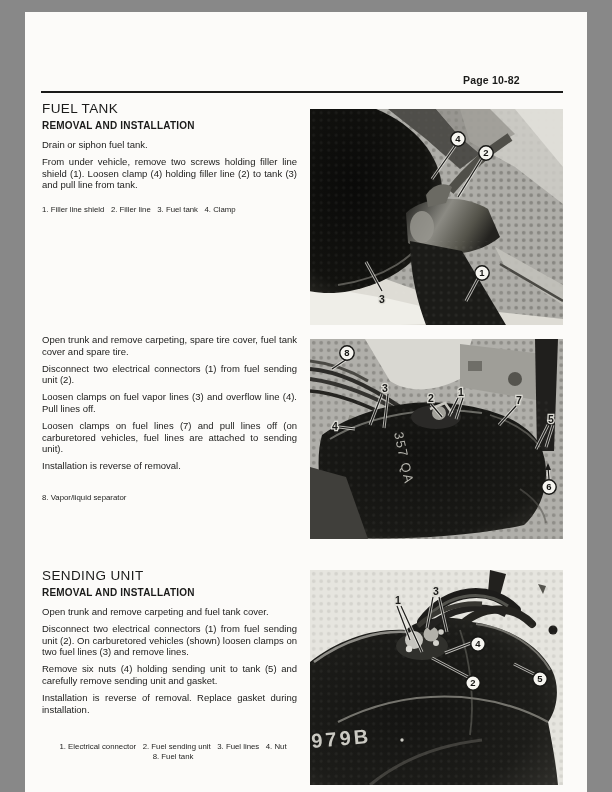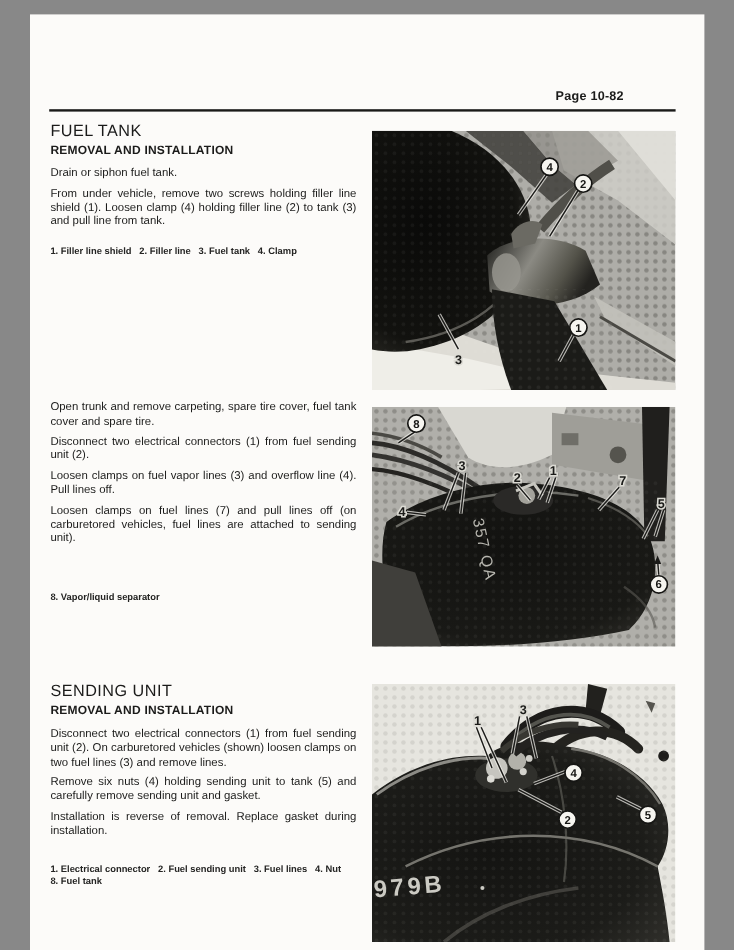--- a/index.html
+++ b/index.html
@@ -33,21 +33,21 @@
   }
   .text-col p {
     margin: 0 0 5px 0;
     font-size: 9.5px; line-height: 11.8px;
     text-align: justify;
   }
   .caption {
     position: absolute; left: 17px; width: 262px;
     font-size: 7.8px; line-height: 10px; color: #242423;
   }
-  .caption div { white-space: pre-wrap; font-weight: bold; }
+  .caption div { white-space: pre-wrap; }
   .photo {
     position: absolute; left: 285px; width: 253px;
     margin: 0; padding: 0; overflow: hidden;
   }
   .photo svg { display: block; }
   svg text { font-family: "Liberation Sans", sans-serif; }
   .callout-num {
     font-size: 10.5px; font-weight: bold; fill: #1b1b19;
     paint-order: stroke; stroke: #dcdbd4; stroke-width: 2.6px;
     text-anchor: middle;
@@ -157,20 +157,21 @@
       </g>
       <text class="callout-num" x="72" y="194">3</text>
     </svg>
   </figure>
 
   <section class="text-col" style="top:322px;">
     <p>Open trunk and remove carpeting, spare tire cover, fuel tank cover and spare tire.</p>
     <p>Disconnect two electrical connectors (1) from fuel sending unit (2).</p>
     <p>Loosen clamps on fuel vapor lines (3) and overflow line (4). Pull lines off.</p>
     <p>Loosen clamps on fuel lines (7) and pull lines off (on carburetored vehicles, fuel lines are attached to sending unit).</p>
+    <p>Installation is reverse of removal.</p>
   </section>
 
   <div class="caption" style="top:481px;">
     <div>8. Vapor/liquid separator</div>
   </div>
 
   <figure class="photo" style="top:327px;">
     <svg width="253" height="200" viewBox="0 0 253 200">
       <rect width="253" height="200" fill="#b0afaa"></rect>
       <rect width="253" height="200" fill="url(#dotsDark)" opacity="0.28"></rect>
@@ -243,26 +244,27 @@
       <g>
         <circle cx="239" cy="148" r="7.2" fill="#f6f5f0" stroke="#161614" stroke-width="1.4"></circle>
         <text class="callout-circ-num" x="239" y="151.4">6</text>
       </g>
     </svg>
   </figure>
 
   <section class="text-col" style="top:556px;">
     <h1 class="sec-title">SENDING UNIT</h1>
     <h2 class="sec-sub">REMOVAL AND INSTALLATION</h2>
+    <p>Open trunk and remove carpeting and fuel tank cover.</p>
     <p>Disconnect two electrical connectors (1) from fuel sending unit (2). On carburetored vehicles (shown) loosen clamps on two fuel lines (3) and remove lines.</p>
     <p>Remove six nuts (4) holding sending unit to tank (5) and carefully remove sending unit and gasket.</p>
     <p>Installation is reverse of removal. Replace gasket during installation.</p>
   </section>
 
-  <div class="caption" style="top:708px;">
+  <div class="caption" style="top:730px;text-align:center;">
     <div>1. Electrical connector   2. Fuel sending unit   3. Fuel lines   4. Nut</div>
     <div>8. Fuel tank</div>
   </div>
 
   <figure class="photo" style="top:558px;">
     <svg width="253" height="215" viewBox="0 0 253 215">
       <rect width="253" height="215" fill="#e6e5df"></rect>
       <rect width="253" height="215" fill="url(#dotsDark)" opacity="0.10"></rect>
 
       <path d="M180,0 L196,4 L190,26 L178,22 Z" fill="#22211e"></path>

